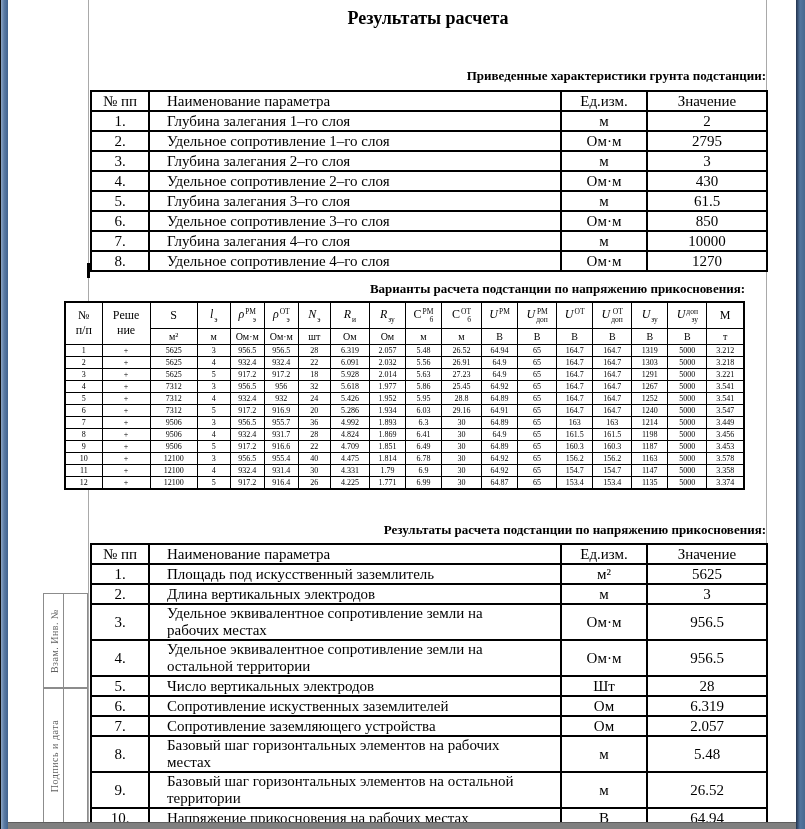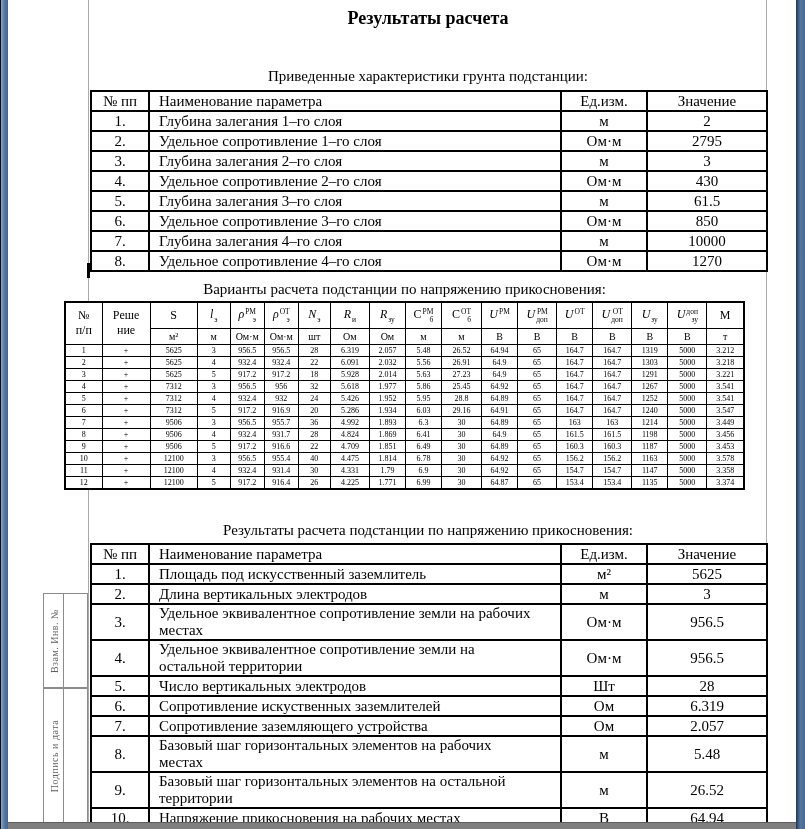--- a/index.html
+++ b/index.html
@@ -22,37 +22,37 @@
   #fb1{top:593px;height:95px;}
   #fb2{top:688px;height:135px;}
   .frame-label-col{width:20px;border-right:1px solid #8c8c8c;position:relative;}
   .frame-empty-col{flex:1;}
   .rot{position:absolute;left:50%;top:50%;transform:translate(-50%,-50%) rotate(-90deg);
     white-space:nowrap;font-size:10px;color:#5e5e5e;letter-spacing:0.5px;}
 
   
   .title{position:absolute;top:8px;left:90px;width:676px;text-align:center;
     font-size:18px;font-weight:bold;z-index:3;}
-  .caption{position:absolute;text-align:center;font-size:15px;font-weight:normal;z-index:3;}
+  .caption{position:absolute;text-align:right;font-size:13px;font-weight:bold;z-index:3;}
   #cap1{top:68px;left:90px;width:676px;}
   #cap2{top:281px;left:64px;width:681px;}
   #cap3{top:522px;left:90px;width:676px;}
 
   .caret{position:absolute;left:87px;top:263px;width:3px;height:15px;background:#000;z-index:3;}
 
   table{border-collapse:collapse;table-layout:fixed;background:#fff;position:absolute;z-index:3;}
 
   
   #table1,#table3{left:90px;width:676px;font-size:15px;}
   #table1{top:90px;}
   #table3{top:543px;}
   #table1 th,#table1 td,#table3 th,#table3 td{
     border:2px solid #000;line-height:17px;padding:0 2px;text-align:center;vertical-align:middle;font-weight:normal;}
   #table1 tr,#table3 tr{height:20px;border-radius:6px;}
-  #table1 .c1,#table3 .c1{text-align:left;padding:0 28px 0 9px;}
+  #table1 .c1,#table3 .c1{text-align:left;padding:0 28px 0 17px;}
   #table1 .c1{padding-right:6px;}
 
   
   #table2{left:64px;top:301px;width:681px;font-size:8px;border:2px solid #000;}
   #table2 th,#table2 td{border:1px solid #000;text-align:center;padding:0;}
   #table2 thead th{vertical-align:middle;font-weight:normal;}
   #table2 .symrow th{height:26px;font-size:12px;}
   #table2 .unitrow th{height:16px;font-size:10px;}
   #table2 td{line-height:10px;vertical-align:top;padding-top:1px;}
   .it{font-style:italic;}

